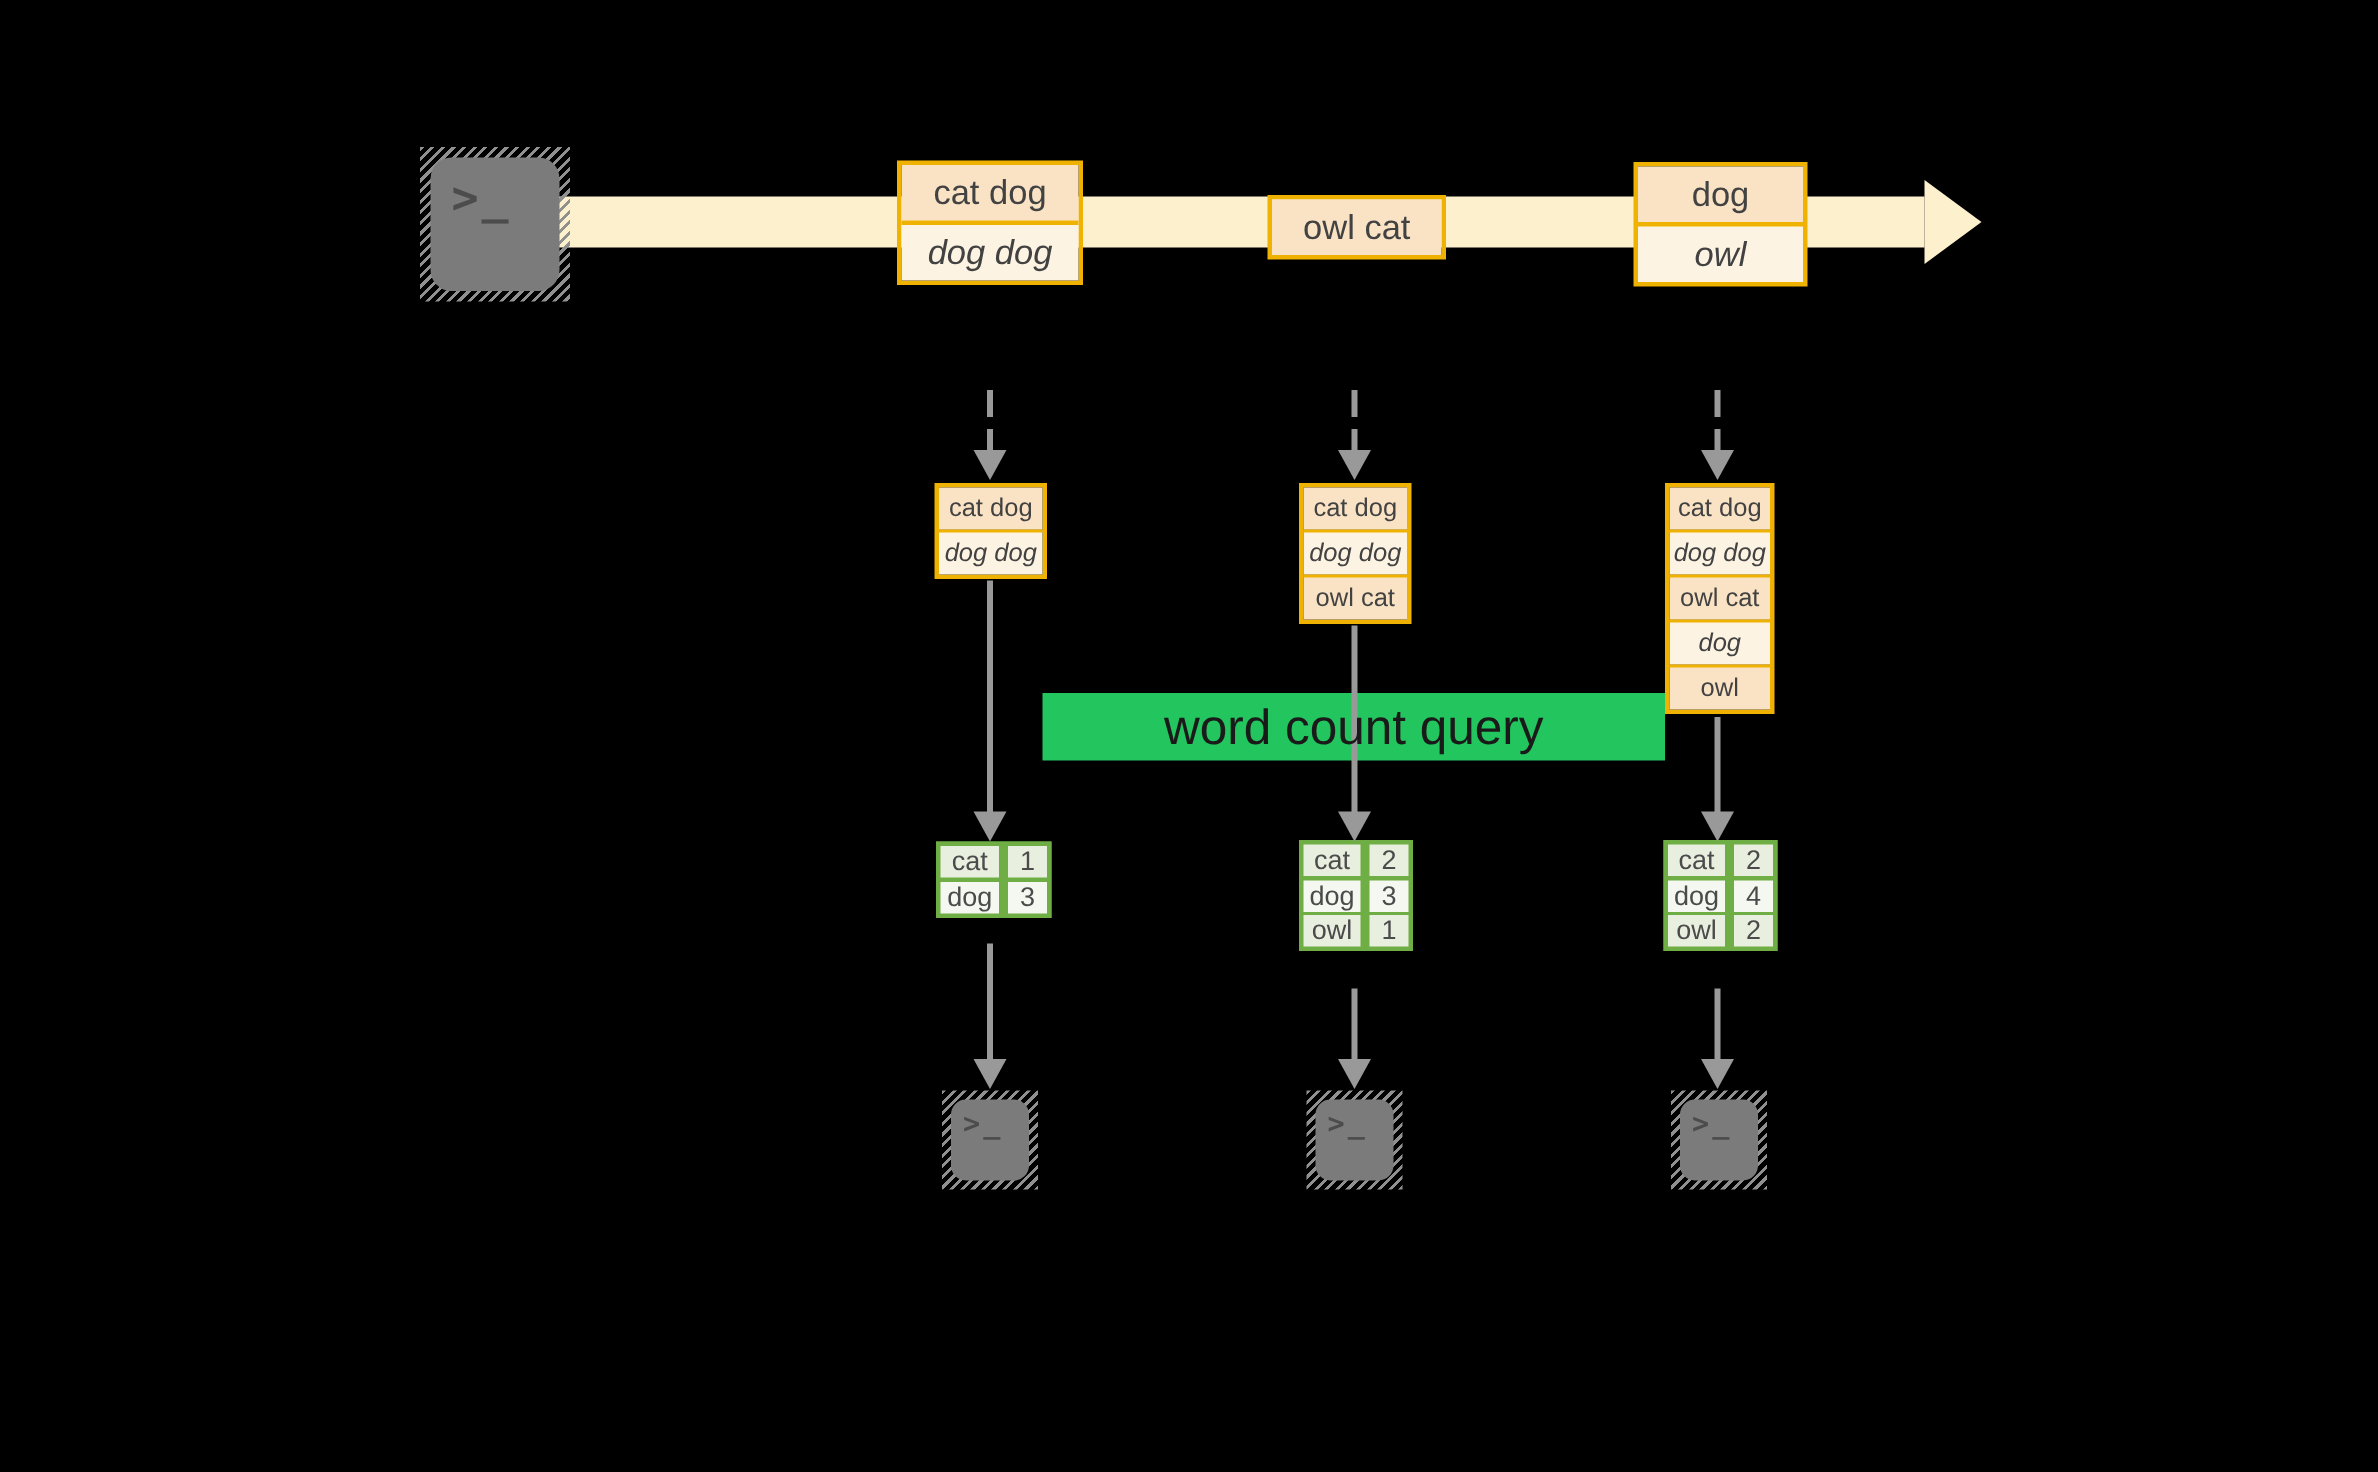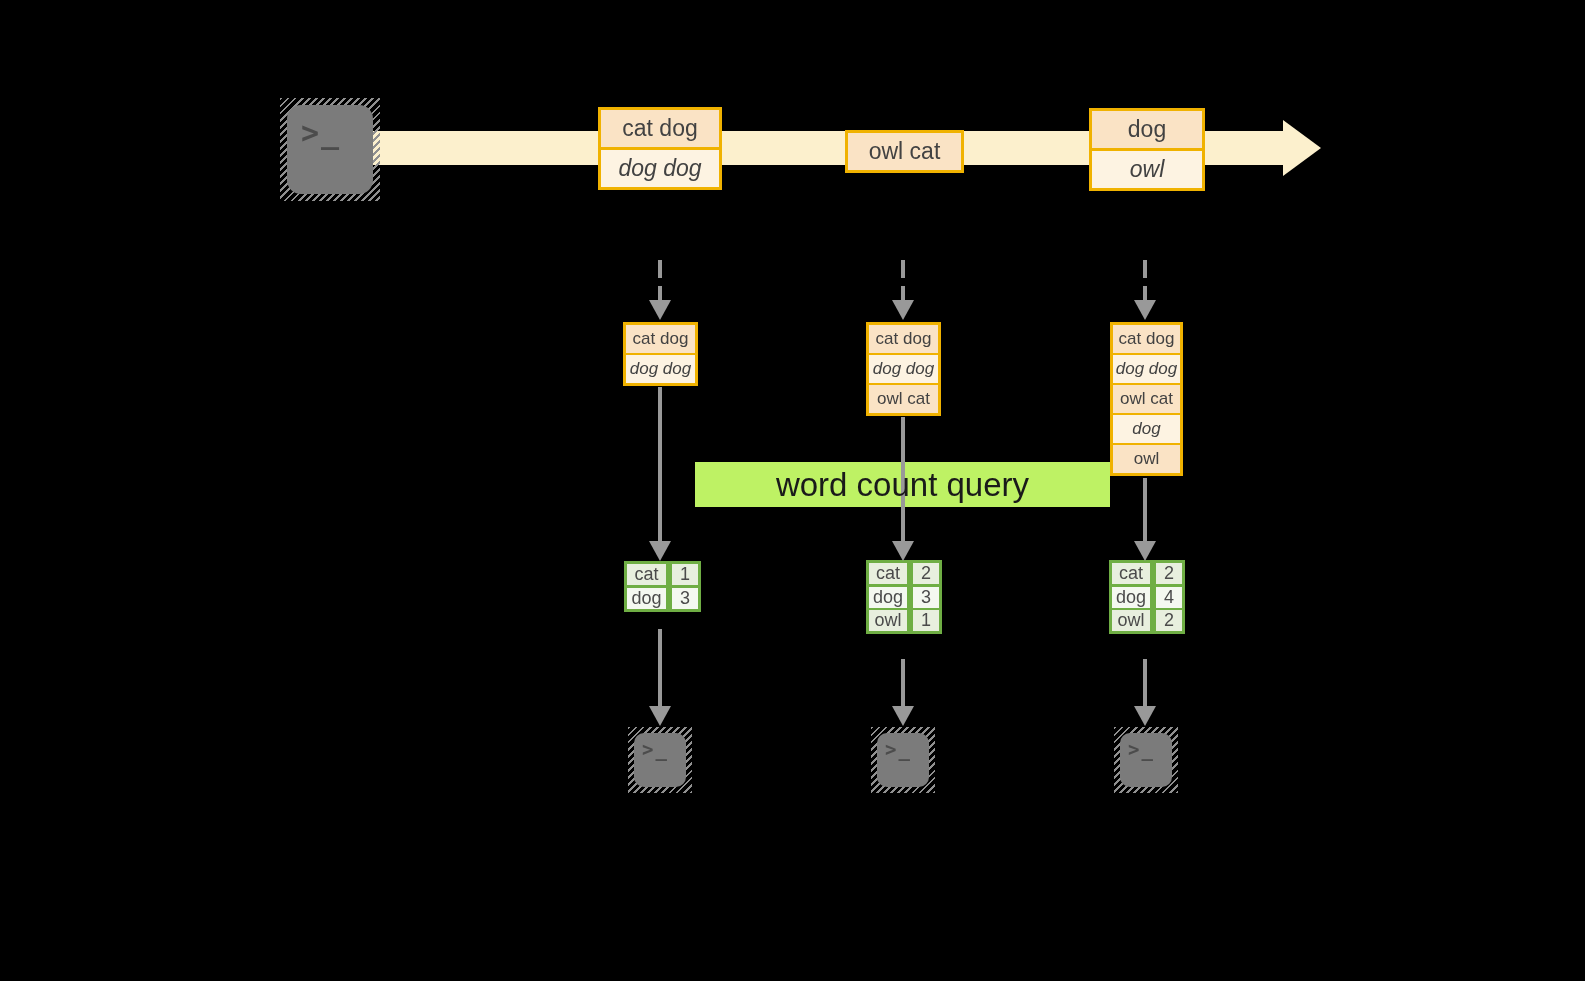--- a/index.html
+++ b/index.html
@@ -23,21 +23,21 @@
   .batch.single .row{height:37px;}
   .state .row{height:28px;font-size:17px;}
   .state .row + .row{border-top:2.5px solid #F0B200;}
   
   .vline{position:absolute;width:4px;background:#999999;}
   .vline.dashed{background:repeating-linear-gradient(to bottom,#999999 0 18px,transparent 18px 26px);}
   .ahead{position:absolute;width:0;height:0;
     border-left:11px solid transparent;border-right:11px solid transparent;
     border-top:20px solid #999999;}
   
-  .query-label-box{position:absolute;background:#bef264;display:flex;
+  .query-label-box{position:absolute;background:#22c55e;display:flex;
     align-items:center;justify-content:center;}
   .query-label-box span{position:relative;z-index:5;font-size:33px;color:#1a1a1a;}
   
   .gtable{position:absolute;border:3px solid #6FAE44;background:#6FAE44;
     box-sizing:border-box;display:flex;flex-direction:column;gap:2.5px;}
   .grow{display:grid;grid-template-columns:1fr 26px;gap:6px;}
   .grow div{display:flex;align-items:center;justify-content:center;
     font-size:18px;color:#4b4b4b;}
   .grow.dark div{background:#E8EFDE;}
   .grow.light div{background:#F4F8F0;}

